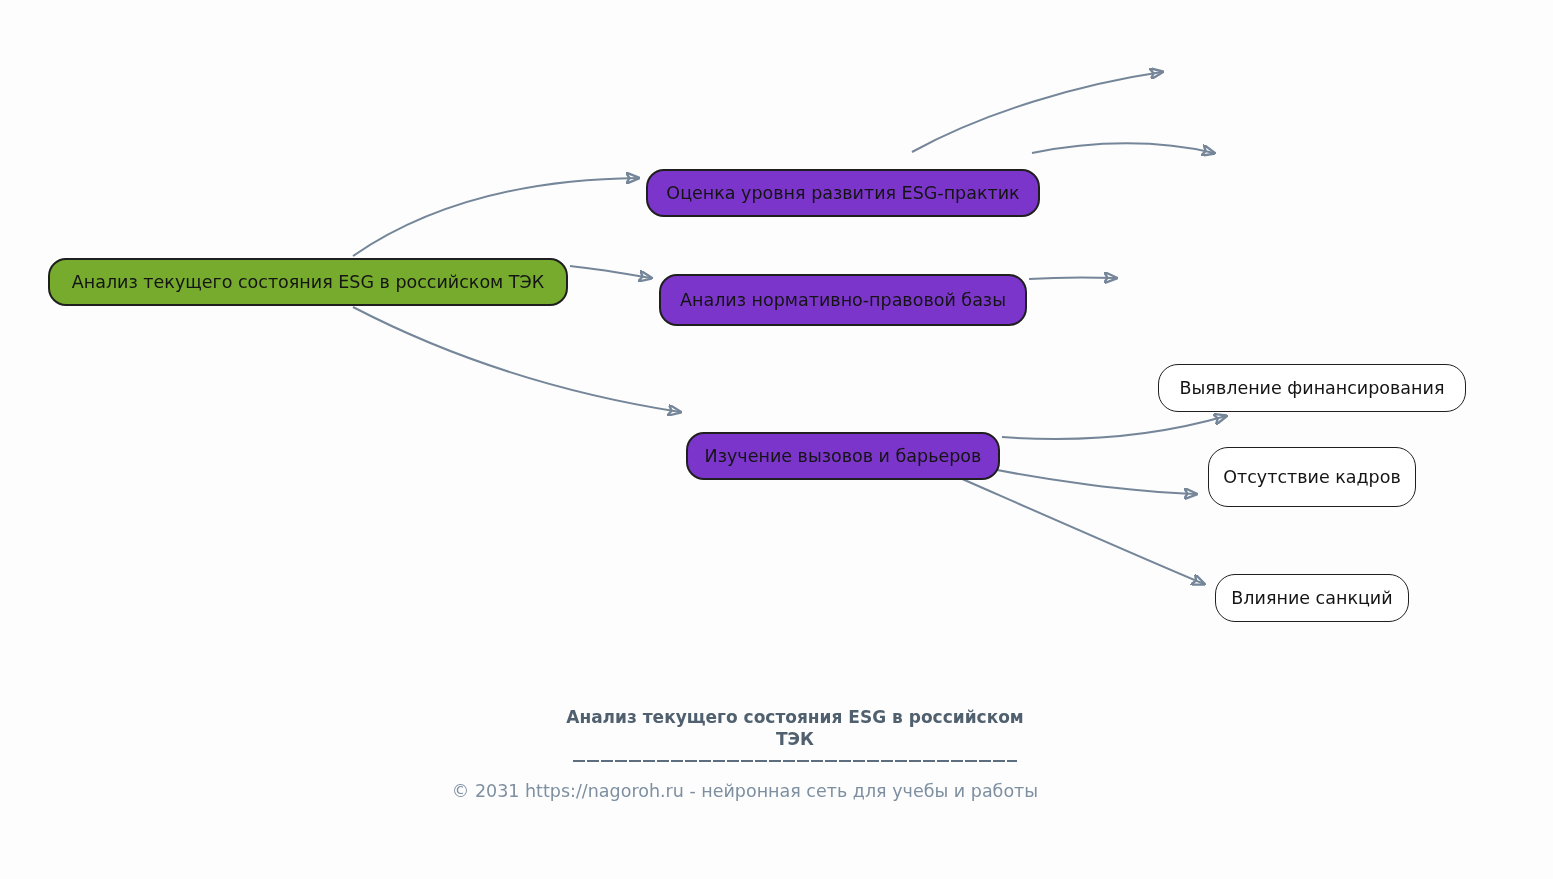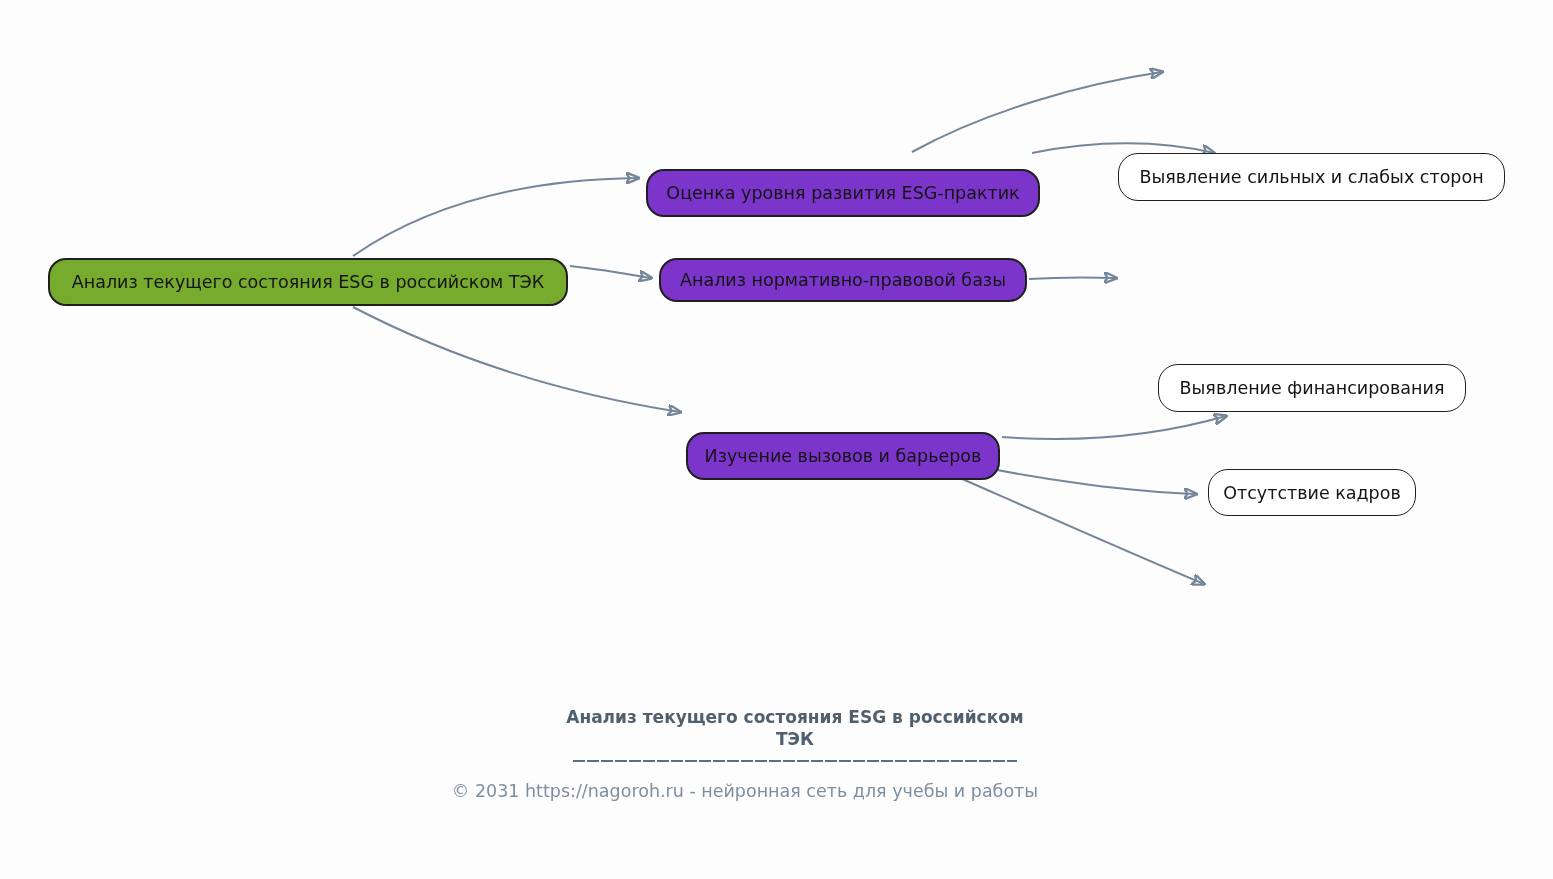--- a/index.html
+++ b/index.html
@@ -56,32 +56,32 @@
     <path d="M 1029 279 C 1060 277, 1085 277, 1116 278" marker-end="url(#arrow)"></path>
     <path d="M 1002 437 C 1085 443, 1160 435, 1226 416" marker-end="url(#arrow)"></path>
     <path d="M 963 463 C 1045 481, 1135 492, 1196 494" marker-end="url(#arrow)"></path>
     <path d="M 928 464 C 1015 502, 1130 553, 1204 584" marker-end="url(#arrow)"></path>
   </svg>
 
   <div class="node root" style="left:48px;top:258px;width:520px;height:48px">Анализ текущего состояния ESG в российском ТЭК</div>
 
   <div class="node branch" style="left:646px;top:153px;width:394px;height:48px">Оценка уровня развития ESG-практик</div>
 
-  <div class="node branch" style="left:659px;top:242px;width:368px;height:44px">Анализ нормативно-правовой базы</div>
+  <div class="node branch" style="left:659px;top:258px;width:368px;height:52px">Анализ нормативно-правовой базы</div>
 
   <div class="node branch" style="left:686px;top:416px;width:314px;height:48px">Изучение вызовов и барьеров</div>
 
 
-  <div class="node leaf" style="left:1118px;top:153px;width:387px;height:48px">Выявление сильных и слабых сторон</div>
 
 
   <div class="node leaf" style="left:1158px;top:364px;width:308px;height:48px">Выявление финансирования</div>
 
-  <div class="node leaf" style="left:1208px;top:469px;width:208px;height:47px">Отсутствие кадров</div>
+  <div class="node leaf" style="left:1208px;top:447px;width:208px;height:60px">Отсутствие кадров</div>
 
+  <div class="node leaf" style="left:1215px;top:574px;width:194px;height:48px">Влияние санкций</div>
 
   <div class="footer-title">Анализ текущего состояния ESG в российском ТЭК</div>
 
   <div class="footer-divider"></div>
 
   <div class="footer-copyright">© 2031 https://nagoroh.ru - нейронная сеть для учебы и работы</div>
 
 </div>
 
 </body></html>

